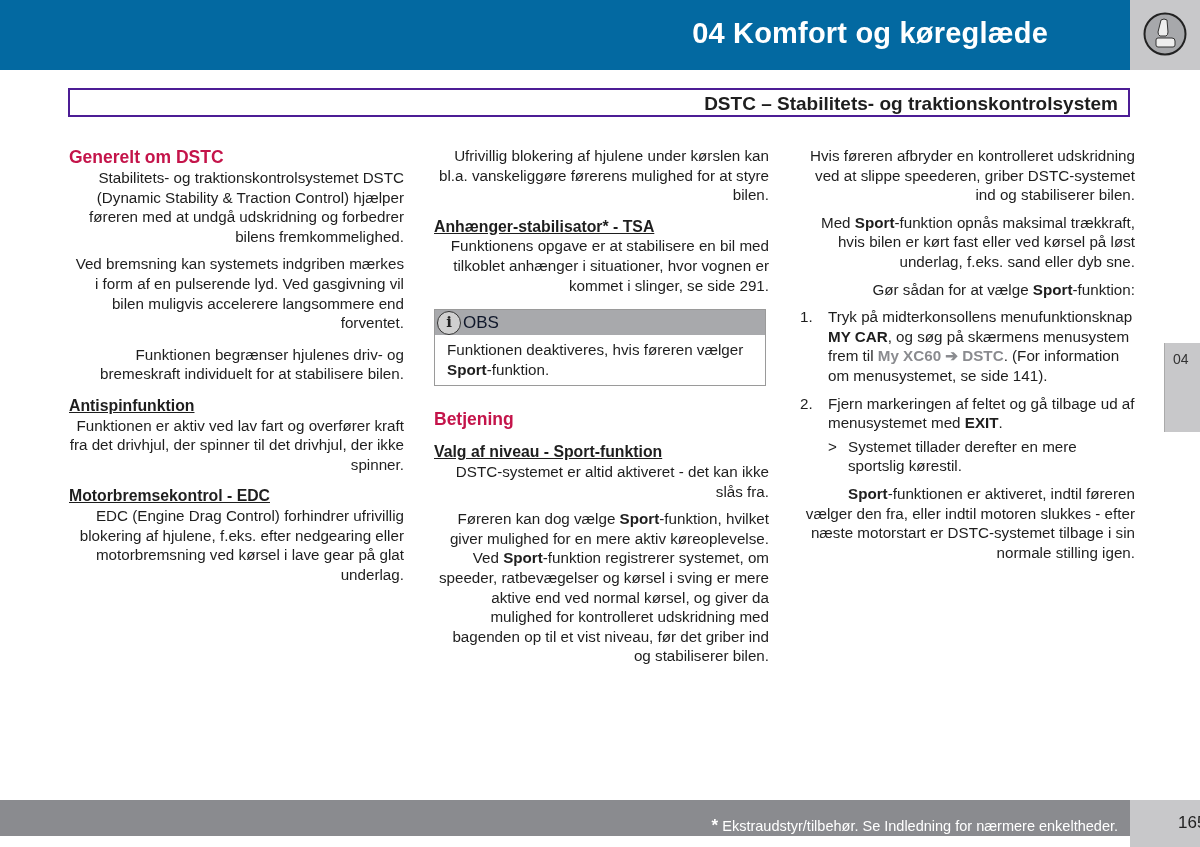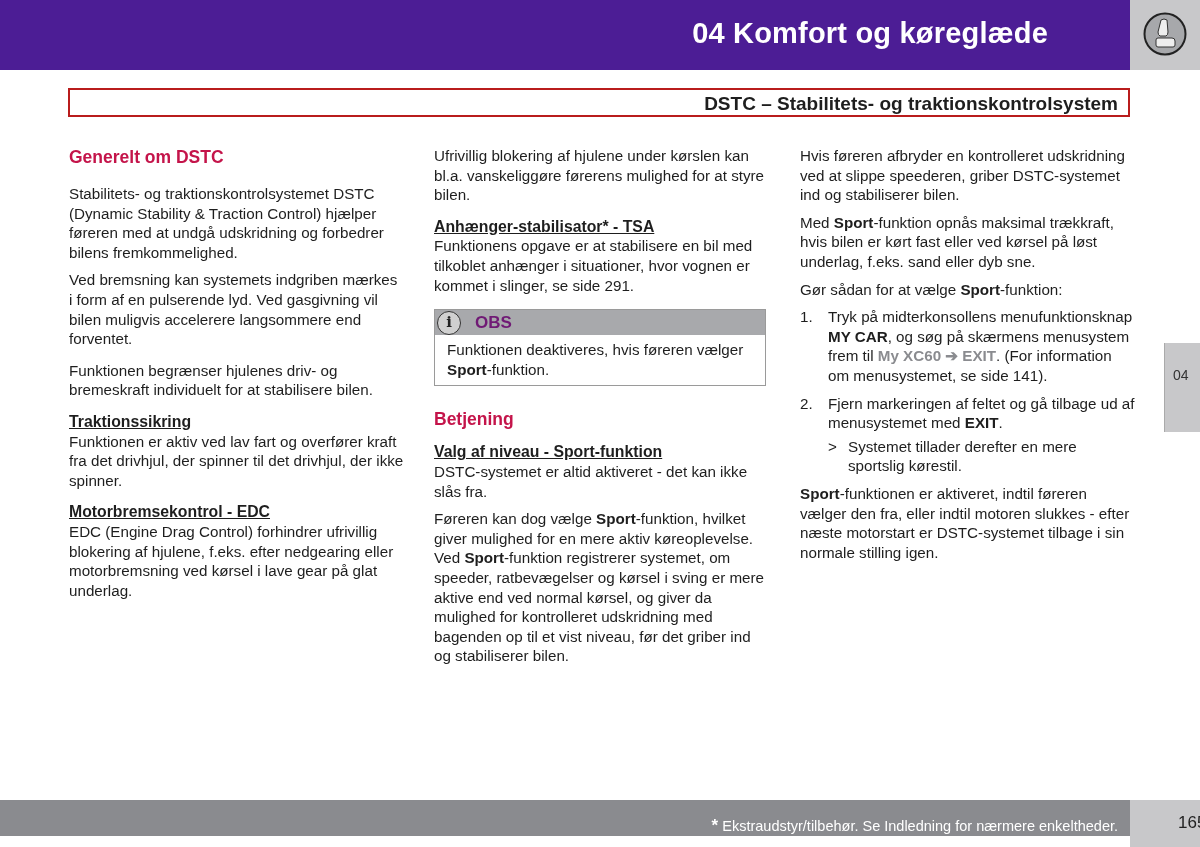--- a/index.html
+++ b/index.html
@@ -1,52 +1,52 @@
 <!DOCTYPE html>
 <html><head>
 <meta charset="utf-8">
 <style>
   * { box-sizing: border-box; margin: 0; padding: 0; }
   html, body { width: 1200px; height: 847px; background: #ffffff; overflow: hidden; }
   body { position: relative; font-family: "Liberation Sans", sans-serif; color: #1e1e1e; }
 
-  .header-band { position: absolute; left: 0; top: 0; width: 1130px; height: 70px; background: #4c1d95; text-decoration: underline; }
+  .header-band { position: absolute; left: 0; top: 0; width: 1130px; height: 70px; background: #0369a1; text-decoration: underline; }
   .header-title { position: absolute; right: 82px; top: 17px; font-size: 29px; font-weight: bold; color: #ffffff; letter-spacing: 0.2px; }
   .header-iconbox { position: absolute; left: 1130px; top: 0; width: 70px; height: 70px; background: #c8c8ca; }
   .seat-icon { position: absolute; left: 13px; top: 12px; width: 44px; height: 44px; }
 
-  .subtitle-box { position: absolute; left: 68px; top: 88px; width: 1062px; height: 29px; border: 2px solid #b91c1c; background: #fff; }
+  .subtitle-box { position: absolute; left: 68px; top: 88px; width: 1062px; height: 29px; border: 2px solid #4c1d95; background: #fff; }
   .subtitle-text { position: absolute; right: 10px; top: 3px; font-size: 19px; font-weight: bold; color: #1e1e1e; }
 
   .col { position: absolute; top: 146px; width: 335px; font-size: 15.2px; line-height: 19.6px; }
   .col1 { left: 69px; }
   .col2 { left: 434px; }
   .col3 { left: 800px; }
 
-  .h-red { color: #c4144a; font-size: 17.5px; font-weight: bold; line-height: 22px; margin-bottom: 16px; }
+  .h-red { color: #c4144a; font-size: 17.5px; font-weight: bold; line-height: 22px; margin-bottom: 0px; }
   .h-sub { font-weight: bold; font-size: 15.8px; line-height: 19.6px; text-decoration: underline; }
-  p { margin-bottom: 8px; }
+  p { margin-bottom: 8px; text-align: right; }
   .gap { margin-top: 12px; }
   b { font-weight: bold; }
   .menu-path { color: #8a8b8f; font-weight: bold; }
 
   .obs-box { border: 1px solid #9a9a9a; width: 332px; margin-top: 14px; margin-bottom: 22px; }
   .obs-head { background: #a8a9ac; height: 25px; position: relative; }
   .obs-icon { position: absolute; left: 2px; top: 1px; width: 24px; height: 24px; border-radius: 50%; background: #d0d0d0; border: 1.5px solid #333; font-family: "DejaVu Serif", serif; font-weight: bold; font-size: 15px; color: #222; text-align: center; line-height: 21px; }
-  .obs-label { position: absolute; left: 40px; top: 3px; color: #701a75; font-weight: bold; font-size: 17px; }
+  .obs-label { position: absolute; left: 28px; top: 3px; color: #0f172a; font-weight: normal; font-size: 17px; }
   .obs-body { padding: 5px 12px 6px 12px; }
 
   ol.steps { list-style: none; }
   ol.steps li { position: relative; padding-left: 28px; margin-bottom: 8px; }
   ol.steps li .num { position: absolute; left: 0; top: 0; }
   .result { position: relative; padding-left: 20px; }
   .result .gt { position: absolute; left: 0; top: 0; }
 
   .side-tab { position: absolute; left: 1164px; top: 343px; width: 36px; height: 89px; background: #c8c8ca; border-left: 1px solid #aaa; }
-  .side-tab span { position: absolute; left: 8px; top: 24px; font-size: 14px; color: #333; }
+  .side-tab span { position: absolute; left: 8px; top: 8px; font-size: 14px; color: #333; }
 
   .footer-band { position: absolute; left: 0; top: 800px; width: 1130px; height: 36px; background: #8a8b8f; }
   .footer-note { position: absolute; right: 12px; top: 16px; color: #fff; font-size: 14.5px; }
   .footer-note .star { font-weight: bold; font-size: 17px; }
   .footer-pagebox { position: absolute; left: 1130px; top: 800px; width: 70px; height: 47px; background: #c8c8ca; }
   .footer-pagebox span { position: absolute; left: 20px; top: 13px; font-size: 17px; color: #222; margin-left: 28px; }
 </style>
 </head>
 <body>
 
@@ -66,21 +66,21 @@
 </div>
 
 <div class="col col1">
   <div class="h-red">Generelt om DSTC</div>
   <p>Stabilitets- og traktionskontrolsystemet DSTC (Dynamic Stability &amp; Traction Control) hjælper føreren med at undgå udskridning og forbedrer bilens fremkommelighed.</p>
   <p>Ved bremsning kan systemets indgriben mærkes i form af en pulserende lyd. Ved gasgivning vil bilen muligvis accelerere langsommere end forventet.</p>
   <div class="gap">
     <p>Funktionen begrænser hjulenes driv- og bremeskraft individuelt for at stabilisere bilen.</p>
   </div>
   <div class="gap">
-    <div class="h-sub">Traktionssikring</div>
+    <div class="h-sub">Antispinfunktion</div>
     <p>Funktionen er aktiv ved lav fart og overfører kraft fra det drivhjul, der spinner til det drivhjul, der ikke spinner.</p>
   </div>
   <div class="gap">
     <div class="h-sub">Motorbremsekontrol - EDC</div>
     <p>EDC (Engine Drag Control) forhindrer ufrivillig blokering af hjulene, f.eks. efter nedgearing eller motorbremsning ved kørsel i lave gear på glat underlag.</p>
   </div>
 </div>
 
 <div class="col col2">
   <p>Ufrivillig blokering af hjulene under kørslen kan bl.a. vanskeliggøre førerens mulighed for at styre bilen.</p>
@@ -101,21 +101,21 @@
   <p><span>Føreren kan dog vælge </span><b>Sport</b><span>-funktion, hvilket giver mulighed for en mere aktiv køreoplevelse. Ved </span><b>Sport</b><span>-funktion registrerer systemet, om speeder, ratbevægelser og kørsel i sving er mere aktive end ved normal kørsel, og giver da mulighed for kontrolleret udskridning med bagenden op til et vist niveau, før det griber ind og stabiliserer bilen.</span></p>
 </div>
 
 <div class="col col3">
   <p>Hvis føreren afbryder en kontrolleret udskridning ved at slippe speederen, griber DSTC-systemet ind og stabiliserer bilen.</p>
   <p><span>Med </span><b>Sport</b><span>-funktion opnås maksimal trækkraft, hvis bilen er kørt fast eller ved kørsel på løst underlag, f.eks. sand eller dyb sne.</span></p>
   <p><span>Gør sådan for at vælge </span><b>Sport</b><span>-funktion:</span></p>
   <ol class="steps">
     <li>
       <span class="num">1.</span>
-      <span>Tryk på midterkonsollens menufunktionsknap </span><b>MY CAR</b><span>, og søg på skærmens menusystem frem til </span><span class="menu-path">My XC60 ➔ EXIT</span><span>. (For information om menusystemet, se side 141).</span>
+      <span>Tryk på midterkonsollens menufunktionsknap </span><b>MY CAR</b><span>, og søg på skærmens menusystem frem til </span><span class="menu-path">My XC60 ➔ DSTC</span><span>. (For information om menusystemet, se side 141).</span>
     </li>
     <li>
       <span class="num">2.</span>
       <span>Fjern markeringen af feltet og gå tilbage ud af menusystemet med </span><b>EXIT</b><span>.</span>
       <div class="result" style="margin-top:4px;">
         <span class="gt">&gt;</span>
         <span>Systemet tillader derefter en mere sportslig kørestil.</span>
       </div>
     </li>
   </ol>

